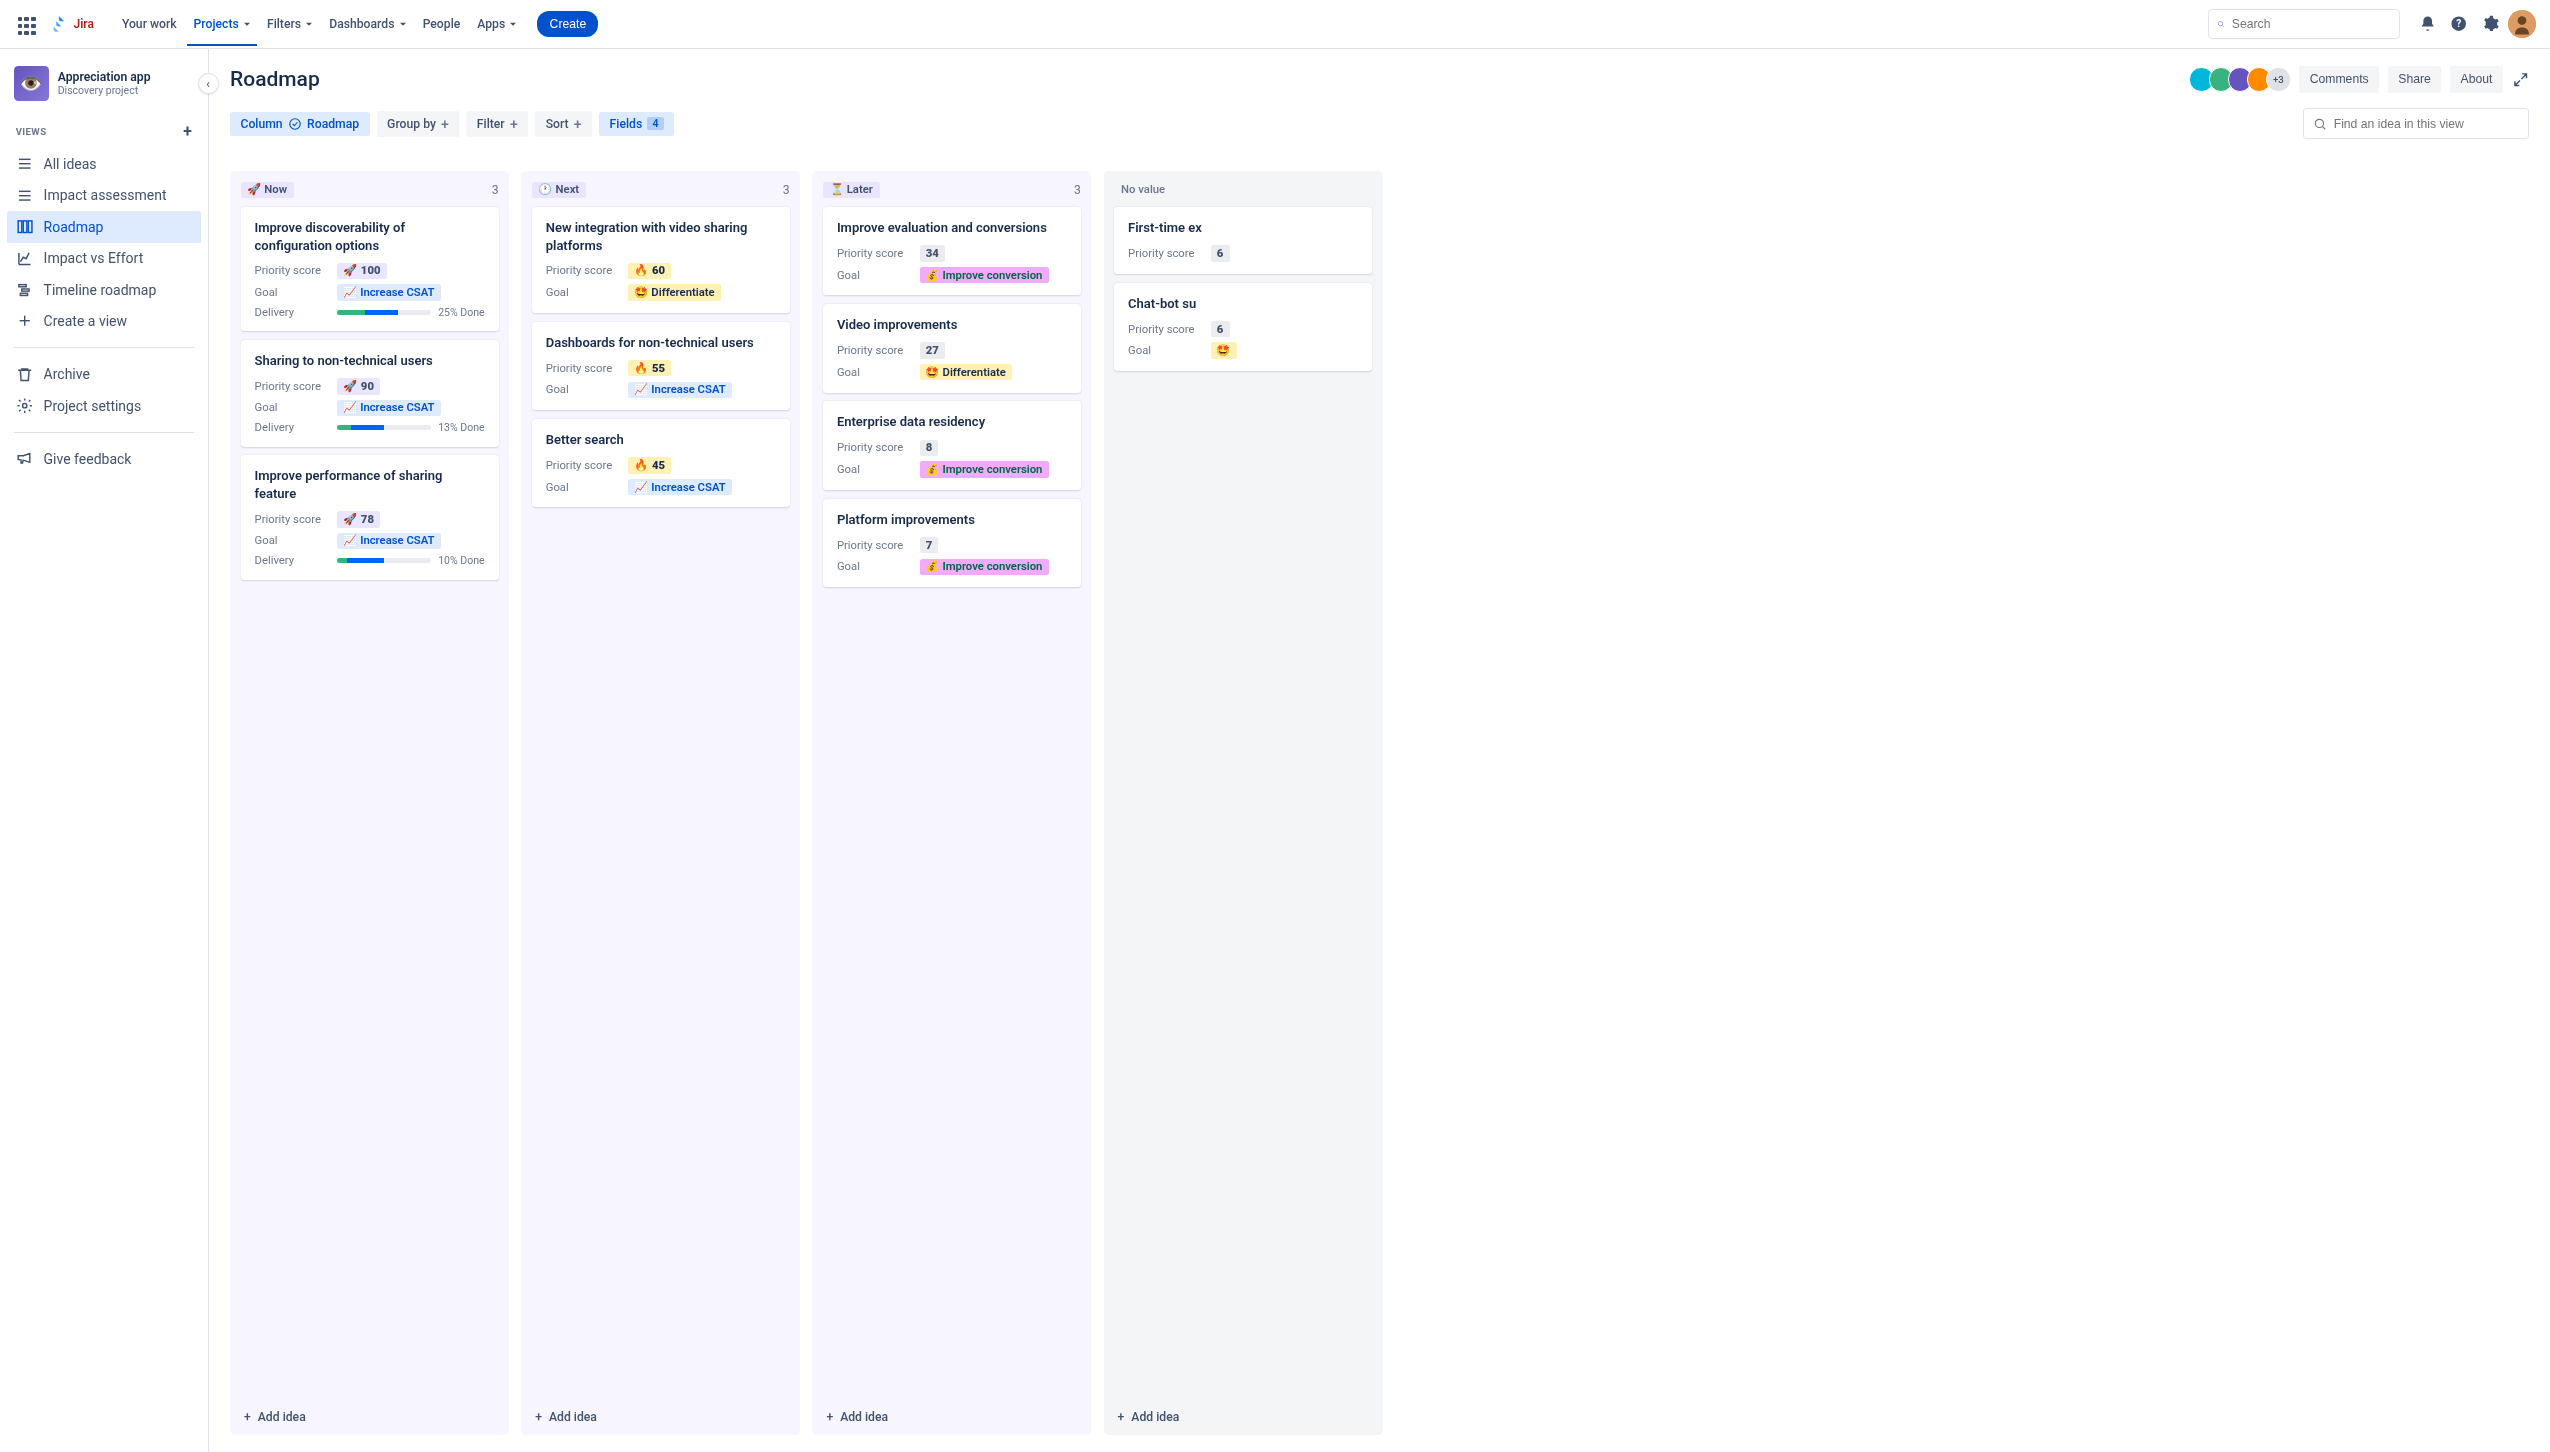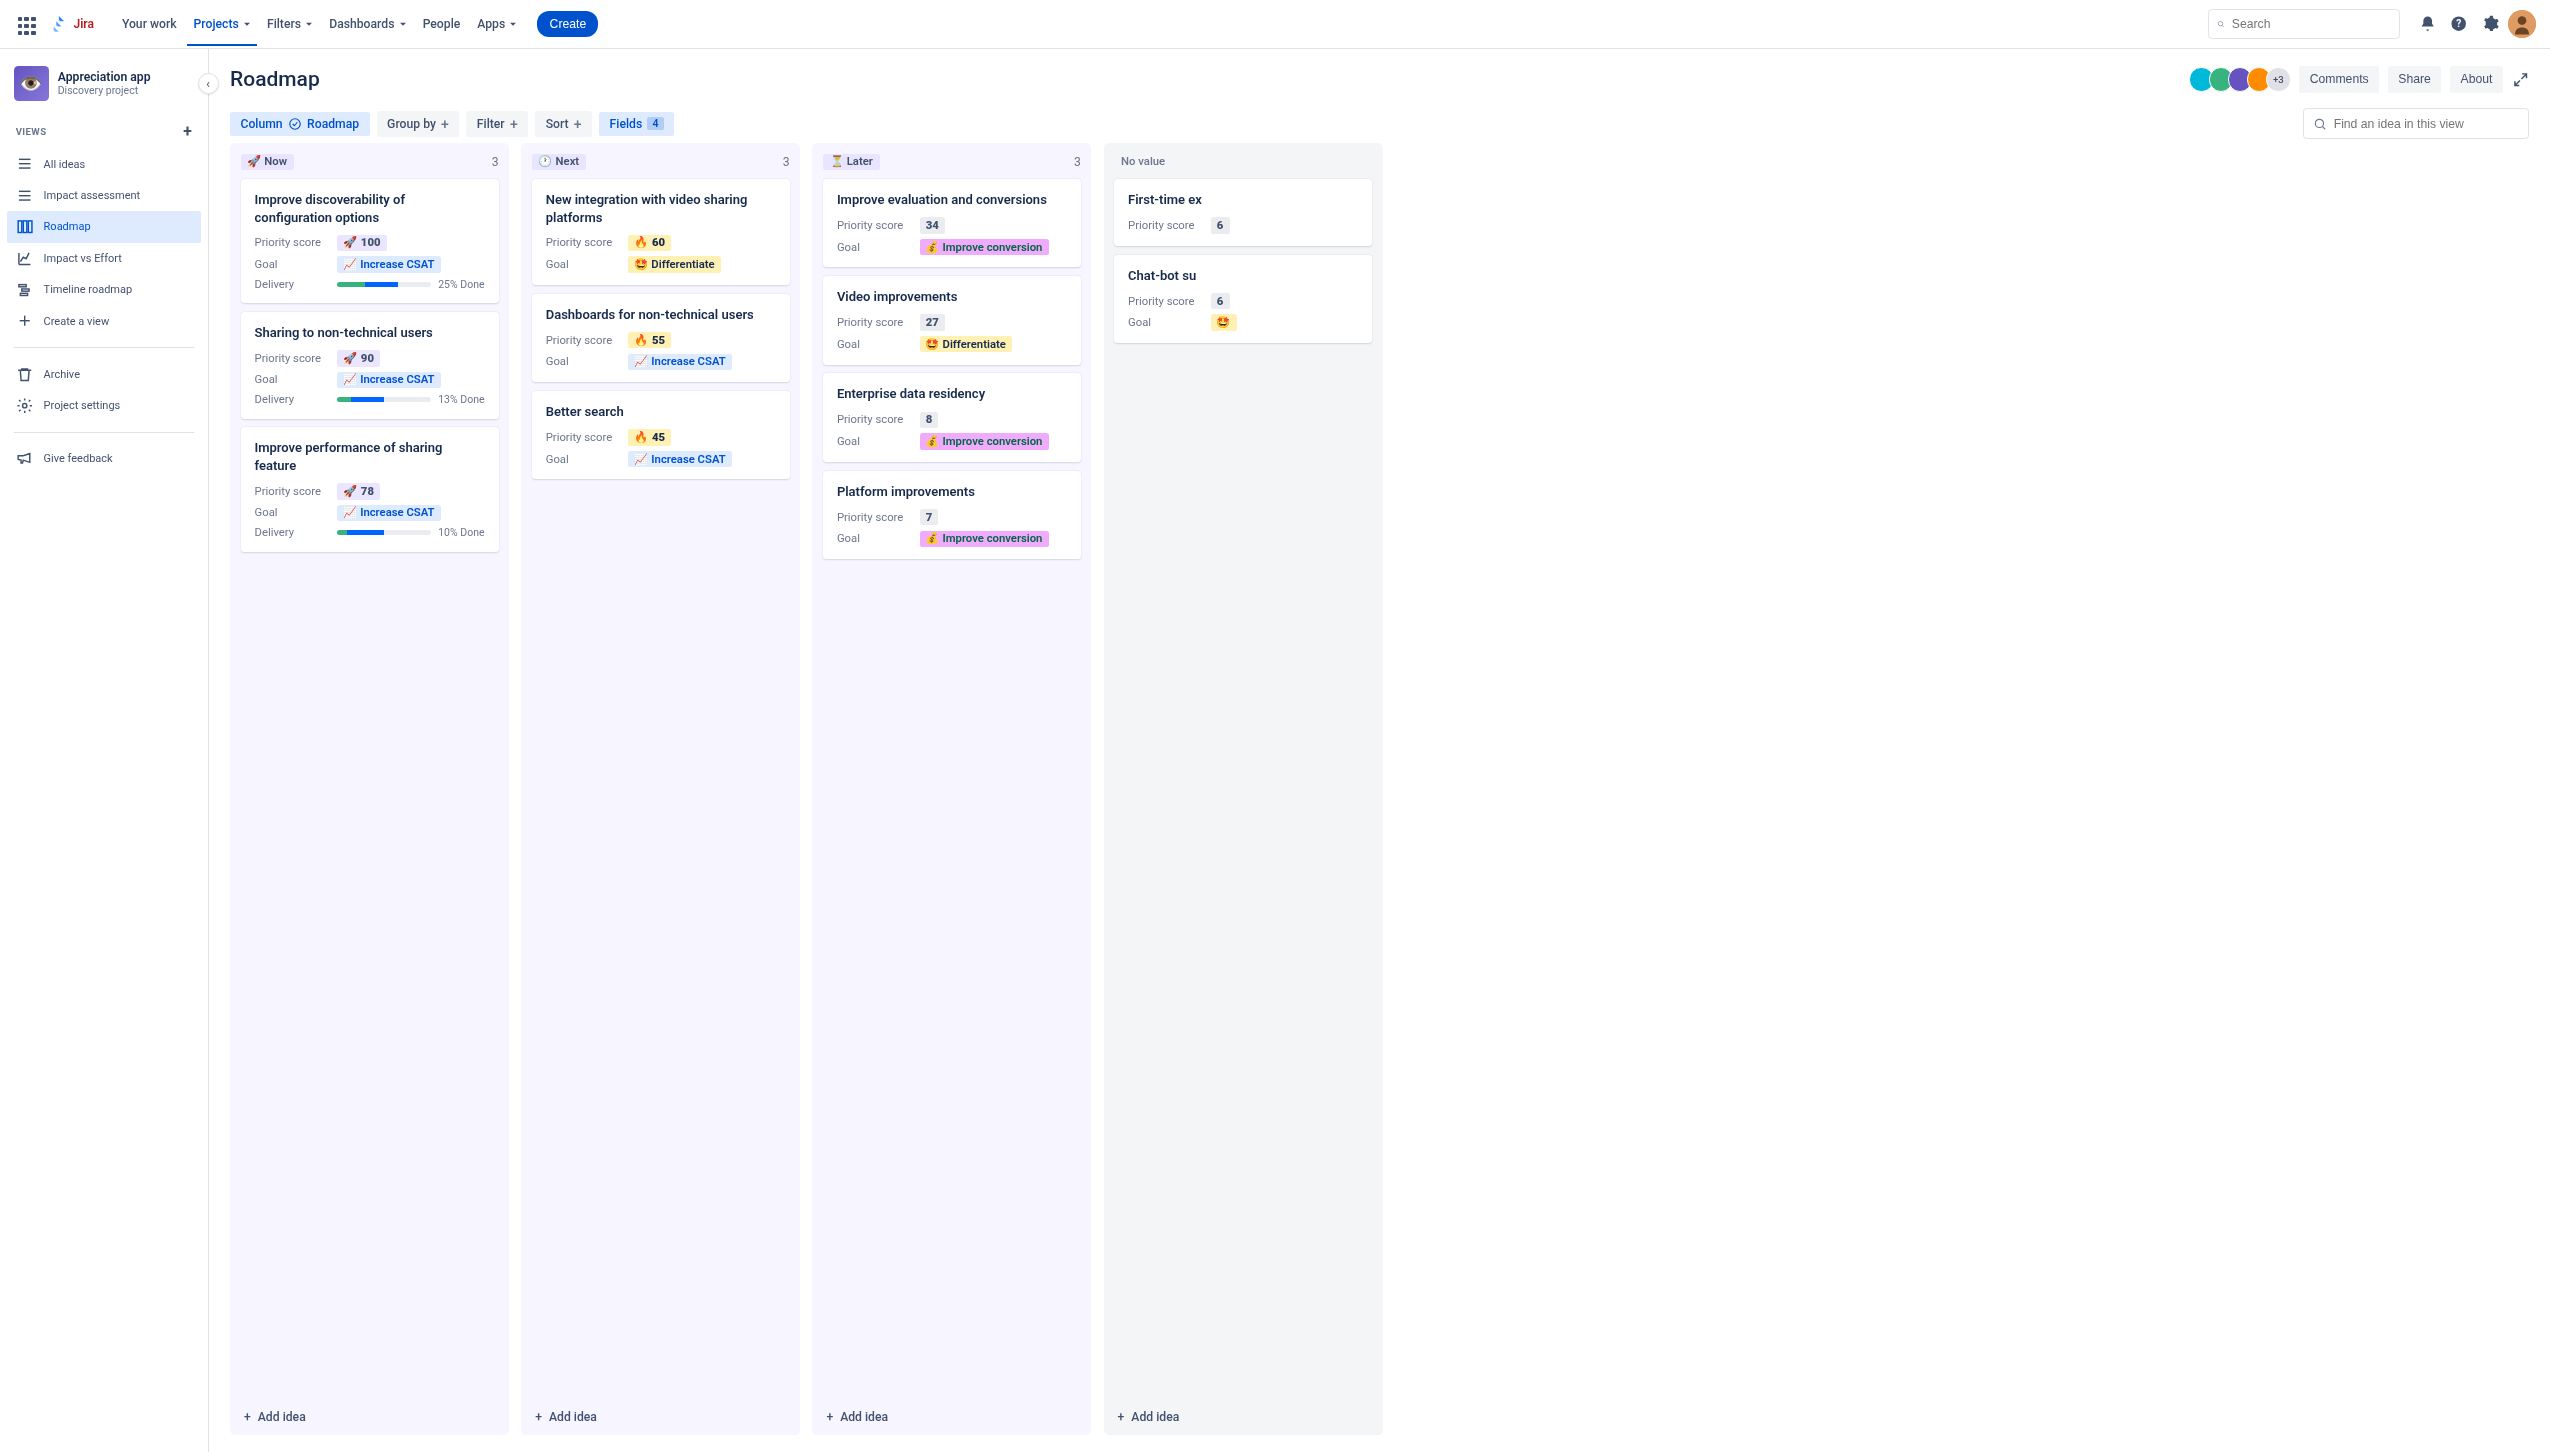--- a/index.html
+++ b/index.html
@@ -29,39 +29,39 @@
 
 
 .sidebar { width: 209px; border-right: 0.9px solid #dfe1e6; padding: 17.4px 7px 17.4px 7px; position: relative; flex-shrink: 0; }
 .collapse-btn { position: absolute; right: -10.5px; top: 24.4px; width: 21px; height: 21px; border-radius: 50%; background: #fff; border: 0.9px solid #dfe1e6; display: flex; align-items: center; justify-content: center; cursor: pointer; box-shadow: 0 0.9px 1.7px rgba(0,0,0,0.1); color: #42526e; font-size: 12.2px; }
 .project-header { display: flex; gap: 8.7px; align-items: center; padding: 0 7px 14px; }
 .project-icon { width: 35px; height: 35px; border-radius: 4.4px; background: linear-gradient(135deg,#6554c0,#8777d9); display: flex; align-items: center; justify-content: center; font-size: 19px; }
 .project-name { font-weight: 600; color: #172b4d; font-size: 12.2px; }
 .project-type { font-size: 10.5px; color: #6b778c; }
 .views-hdr { display: flex; justify-content: space-between; align-items: center; padding: 7px 8.7px; font-size: 9.6px; font-weight: 700; color: #6b778c; letter-spacing: 0.4px; }
 .views-hdr .plus { font-size: 15.7px; cursor: pointer; color: #42526e; }
-.side-item { display: flex; align-items: center; gap: 10.5px; padding: 7px 8.7px; border-radius: 2.6px; cursor: pointer; color: #42526e; font-size: 11px; }
+.side-item { display: flex; align-items: center; gap: 10.5px; padding: 7px 8.7px; border-radius: 2.6px; cursor: pointer; color: #42526e; font-size: 14px; }
 .side-item.active { background: #deebff; color: #0052cc; }
 .side-item svg, .side-icon { width: 17.4px; height: 17.4px; flex-shrink: 0; }
 .side-divider { height: 0.9px; background: #dfe1e6; margin: 10.5px 7px; }
 
 
 .main { flex: 1; padding: 17.4px 21px; overflow: hidden; display: flex; flex-direction: column; }
 .main-hdr { display: flex; align-items: center; justify-content: space-between; margin-bottom: 15.7px; }
 .main-title { font-size: 21px; font-weight: 500; color: #172b4d; }
 .hdr-right { display: flex; align-items: center; gap: 8.7px; }
 .avatars { display: flex; }
 .av { width: 24.4px; height: 24.4px; border-radius: 50%; border: 1.7px solid #fff; margin-left: -5.2px; display:flex; align-items:center; justify-content:center; font-size:8.7px; color:#fff; font-weight:600; }
 .av:first-child { margin-left: 0; }
 .av-more { background: #dfe1e6; color: #42526e; font-size: 9.6px; font-weight: 500; }
 .hdr-btn { background: #f4f5f7; border: none; padding: 6.1px 10.5px; border-radius: 2.6px; color: #42526e; font-weight: 500; cursor: pointer; font-size: 12.2px; }
 .expand-icon { width: 17.4px; height: 17.4px; cursor: pointer; color: #42526e; }
 
 
-.toolbar { display: flex; gap: 7px; margin-bottom: 4px; align-items: center; }
+.toolbar { display: flex; gap: 7px; margin-bottom: 32px; align-items: center; }
 .tool-chip { background: #f4f5f7; padding: 5.2px 10.5px; border-radius: 2.6px; display: flex; align-items: center; gap: 5.2px; color: #42526e; font-weight: 500; cursor: pointer; font-size: 12.2px; }
 .tool-chip.sel { background: #deebff; color: #0052cc; }
 .tool-chip .plus-s { font-size: 14px; color: #6b778c; }
 .badge-count { background: #deebff; color: #0052cc; padding: 0 5.2px; border-radius: 2.6px; font-size: 10.5px; font-weight: 600; }
 .tool-chip.sel .badge-count { background: rgba(0,82,204,0.2); }
 .find-box { margin-left: auto; width: 226px; height: 31px; border: 1.7px solid #dfe1e6; border-radius: 3.5px; display: flex; align-items: center; padding: 0 8.7px; gap: 7px; color: #6b778c; }
 .find-box input { border: none; outline: none; flex: 1; font-size: 12.2px; }
 
 
 .board { display: flex; gap: 12.2px; flex: 1; overflow-x: auto; }

